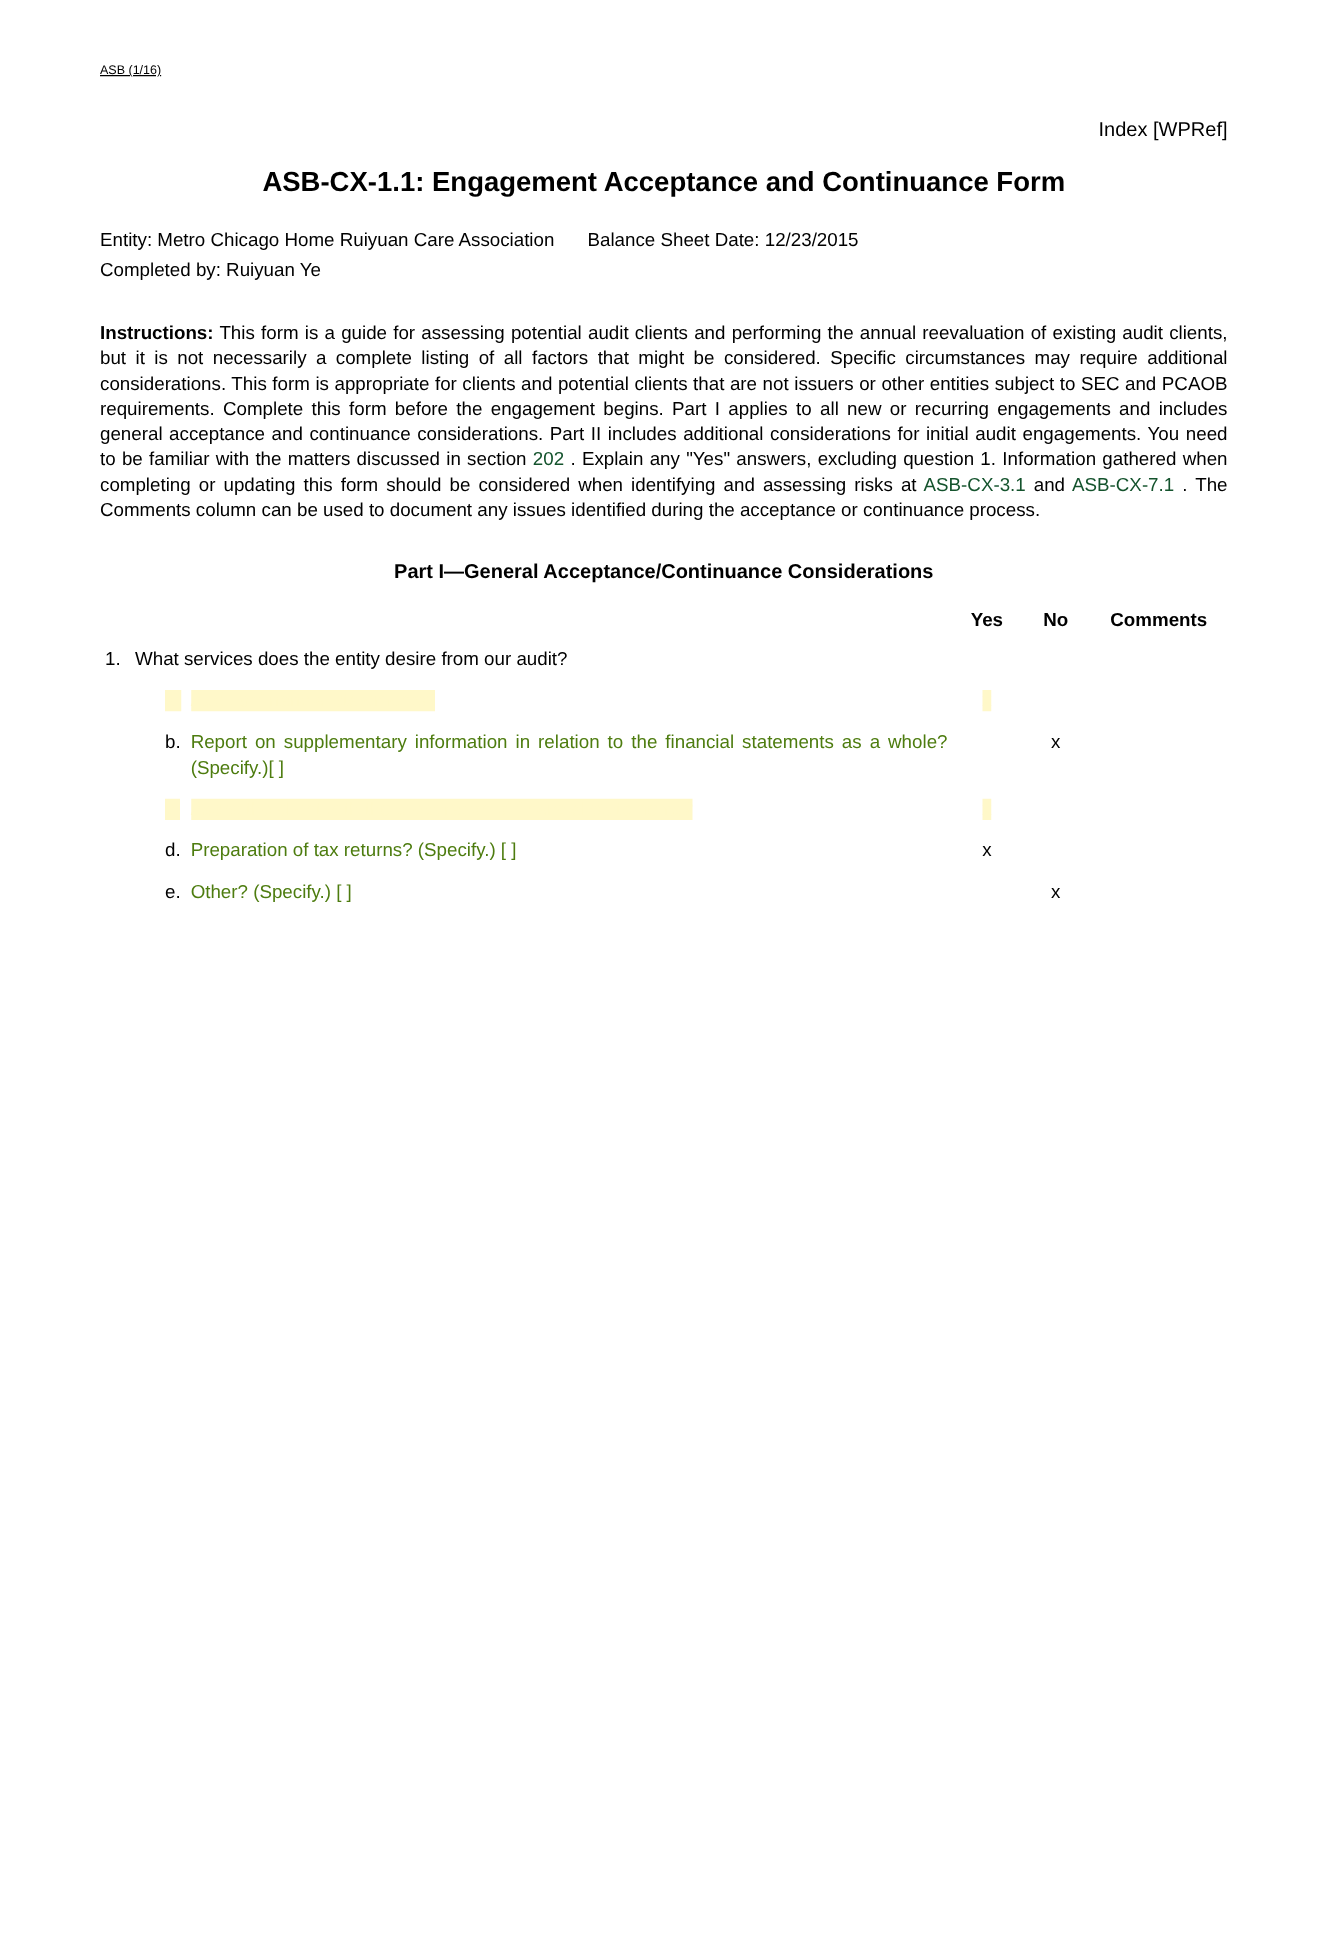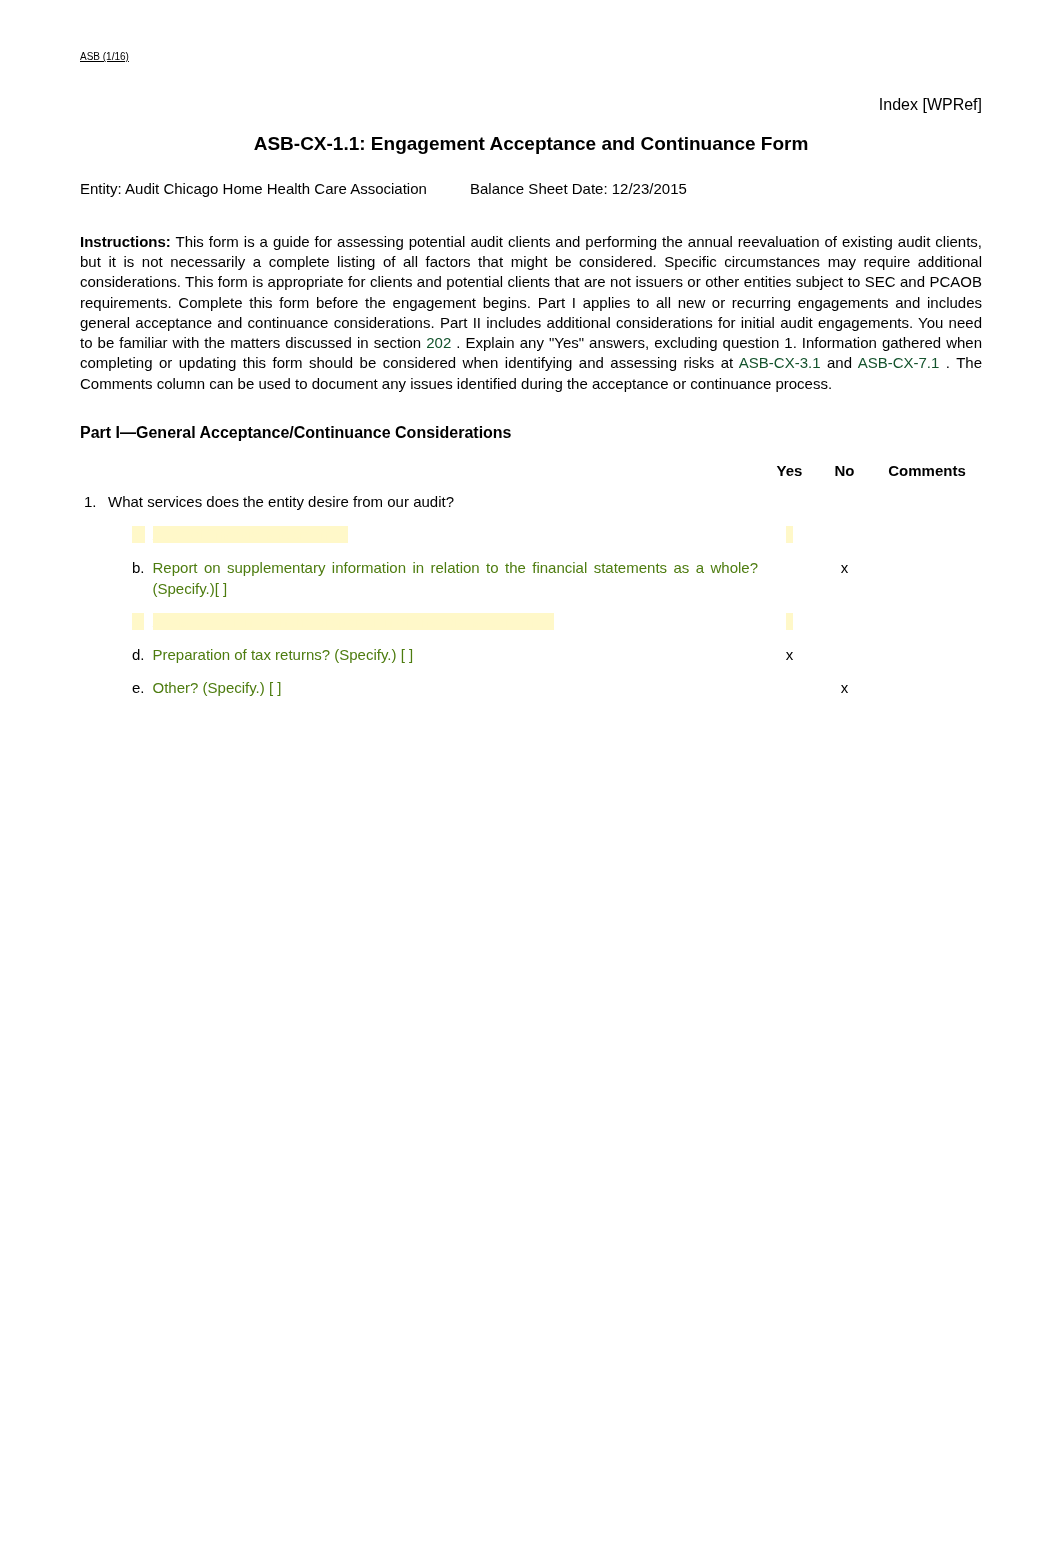--- a/index.html
+++ b/index.html
@@ -23,21 +23,21 @@
     }
     .index-ref {
       text-align: right;
       font-size: 16px;
       margin-bottom: 15px;
       margin-top: 19px;
     }
     .title {
       font-weight: bold;
       text-align: center;
-      font-size: 19px;
+      font-size: 22px;
       margin-bottom: 20px;
     }
     .meta-row {
       display: flex;
       justify-content: flex-start;
       margin-bottom: 3px;
     }
     .meta-left {
       width: 390px;
     }
@@ -58,21 +58,21 @@
     }
     .instructions-label {
       font-weight: bold;
     }
     .link {
       color: #14532d;
       text-decoration: none;
     }
     .part-title {
       font-weight: bold;
-      text-align: left;
+      text-align: center;
       margin-top: 28px;
       margin-bottom: 12px;
       font-size: 16px;
     }
     .question-table {
       width: 100%;
       border-collapse: collapse;
     }
     .question-table th {
       font-weight: bold;
@@ -128,29 +128,33 @@
 
 <div class="header-note">ASB (1/16)</div>
 
 <div class="index-ref">Index [WPRef]</div>
 
 <div class="title">ASB-CX-1.1: Engagement Acceptance and Continuance Form</div>
 
 <div class="meta-row">
   <div class="meta-left">
     <span class="meta-label">Entity:</span>
-    <span class="meta-value">Audit Chicago Home Health Care Association</span>
+    <span class="meta-value">Metro Chicago Home Ruiyuan Care Association</span>
   </div>
   <div class="meta-right">
     <span class="meta-label">Balance Sheet Date:</span>
     <span class="meta-value">12/23/2015</span>
   </div>
 </div>
 
 <div class="meta-row">
+  <div class="meta-left">
+    <span class="meta-label">Completed by:</span>
+    <span class="meta-value">Ruiyuan Ye</span>
+  </div>
 </div>
 
 <div class="instructions">
   <span class="instructions-label">Instructions:</span><span> This form is a guide for assessing potential audit clients and performing the annual reevaluation of existing audit clients, but it is not necessarily a complete listing of all factors that might be considered. Specific circumstances may require additional considerations. This form is appropriate for clients and potential clients that are not issuers or other entities subject to SEC and PCAOB requirements. Complete this form before the engagement begins. Part I applies to all new or recurring engagements and includes general acceptance and continuance considerations. Part II includes additional considerations for initial audit engagements. You need to be familiar with the matters discussed in section </span><a href="#" class="link">202</a><span> . Explain any "Yes" answers, excluding question 1. Information gathered when completing or updating this form should be considered when identifying and assessing risks at </span><a href="#" class="link">ASB-CX-3.1</a><span>  and </span><a href="#" class="link">ASB-CX-7.1</a><span> . The Comments column can be used to document any issues identified during the acceptance or continuance process.</span>
 </div>
 
 <div class="part-title">Part I—General Acceptance/Continuance Considerations</div>
 
 <table class="question-table">
   <thead>

